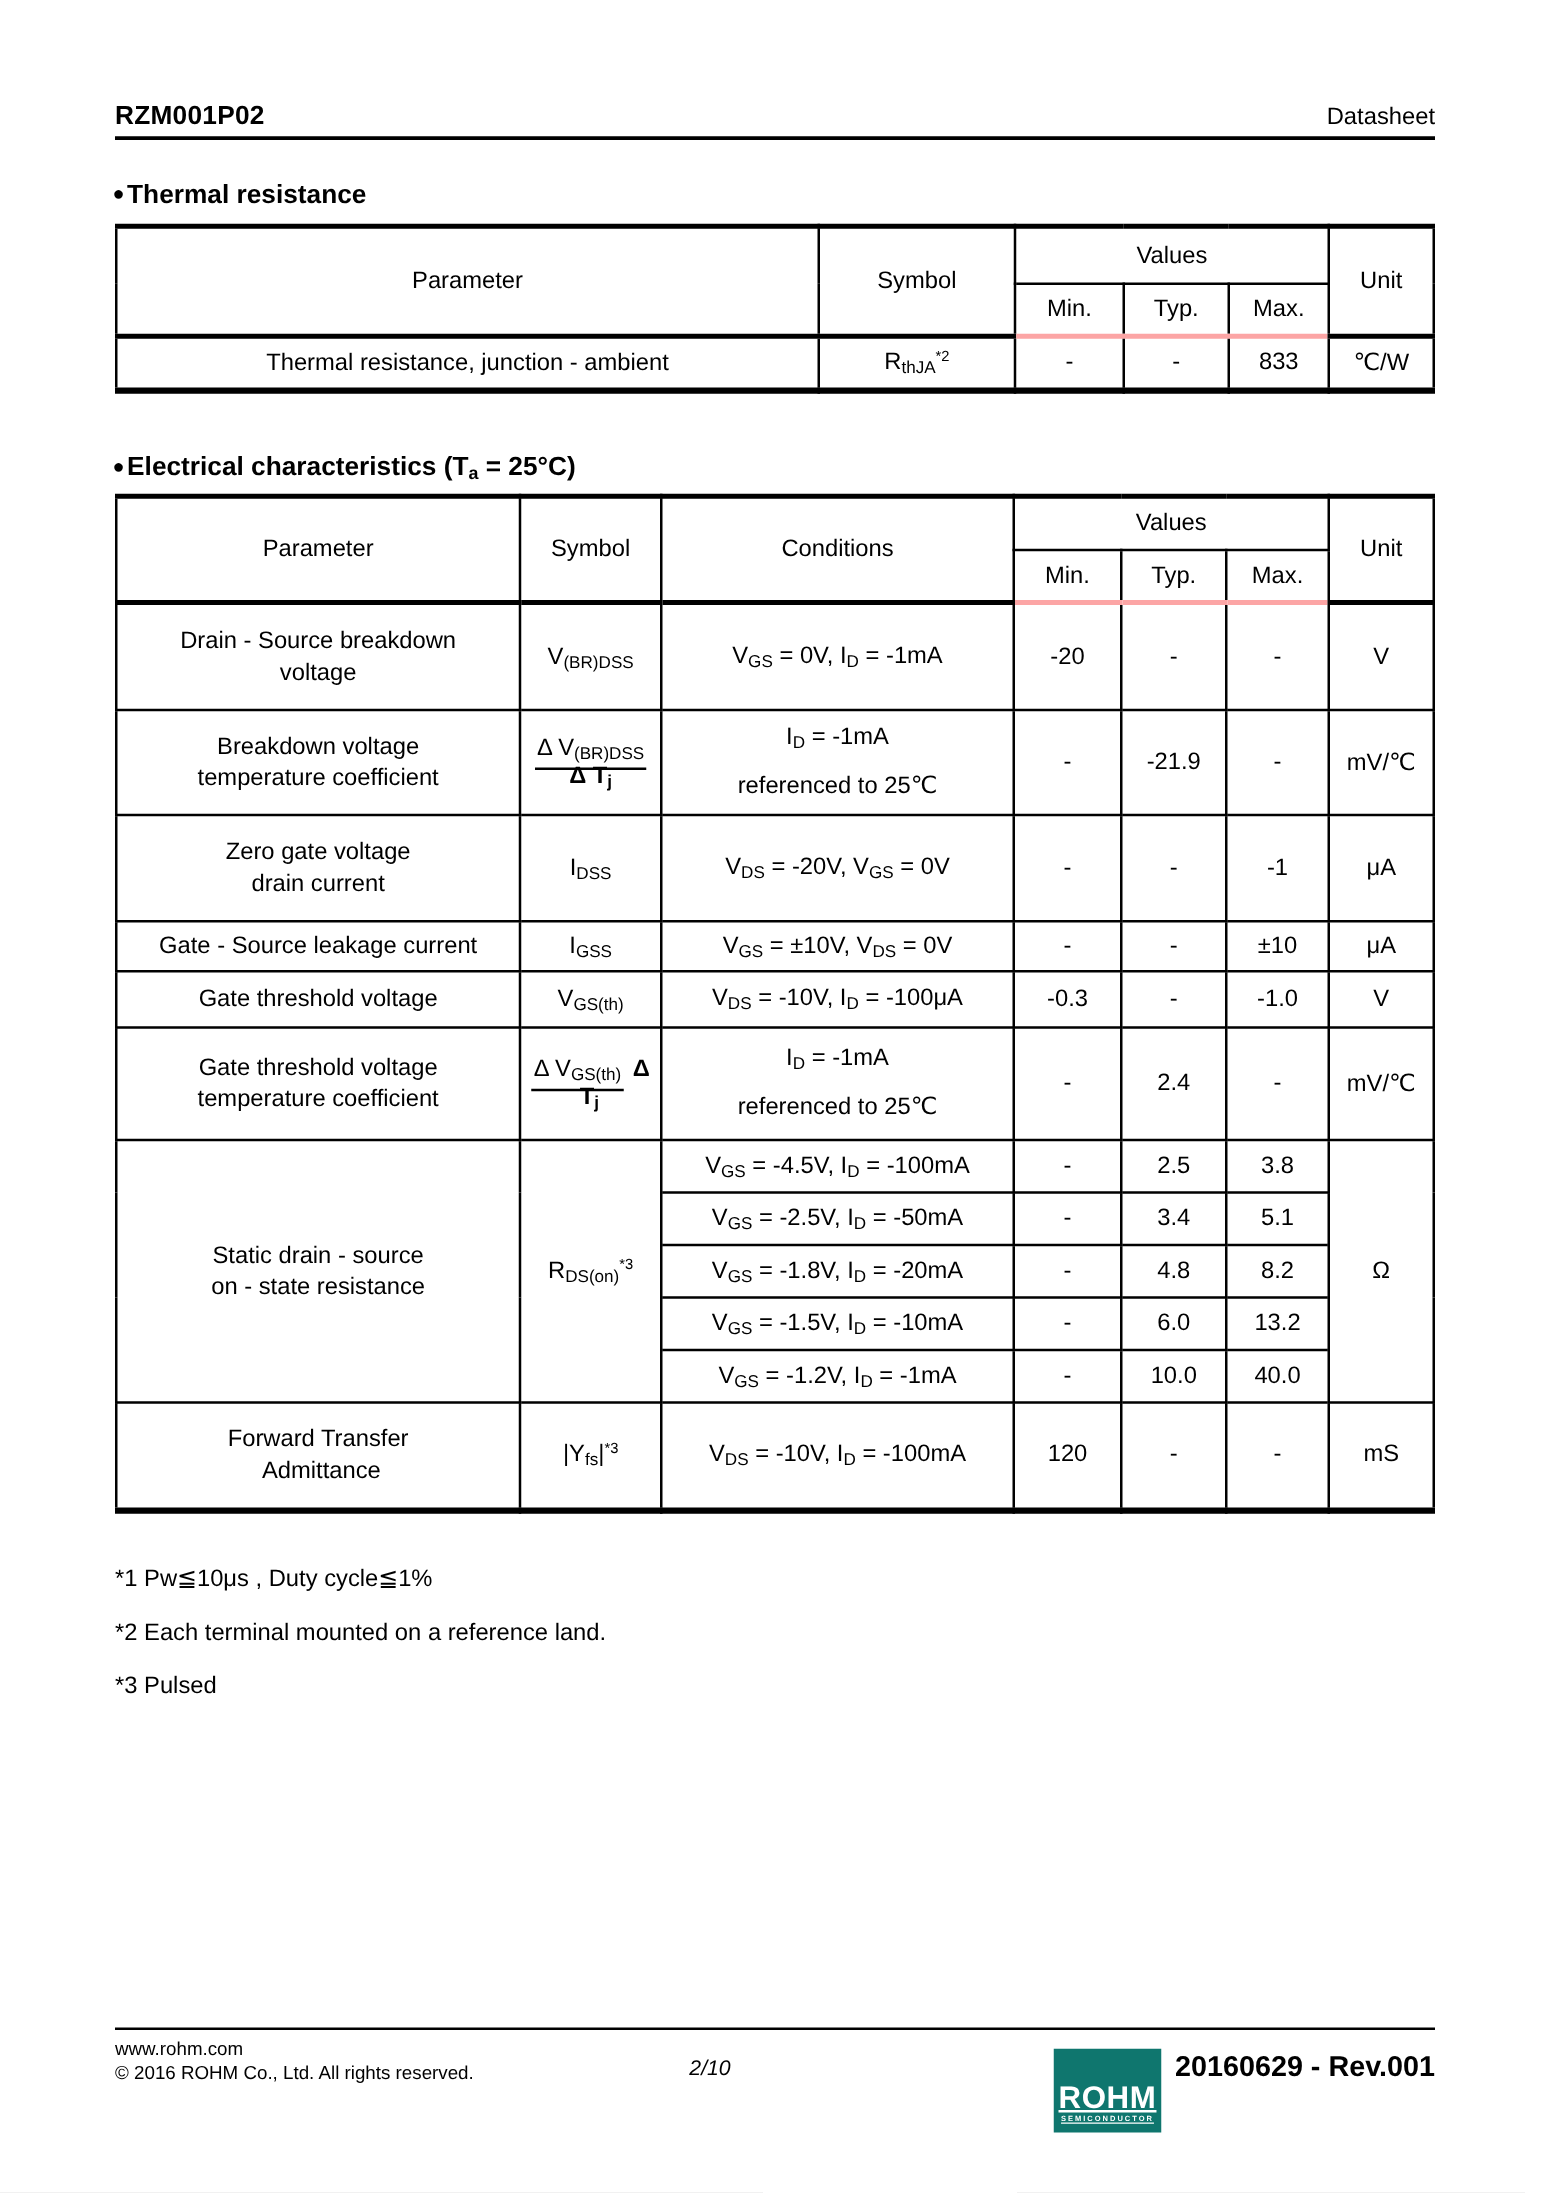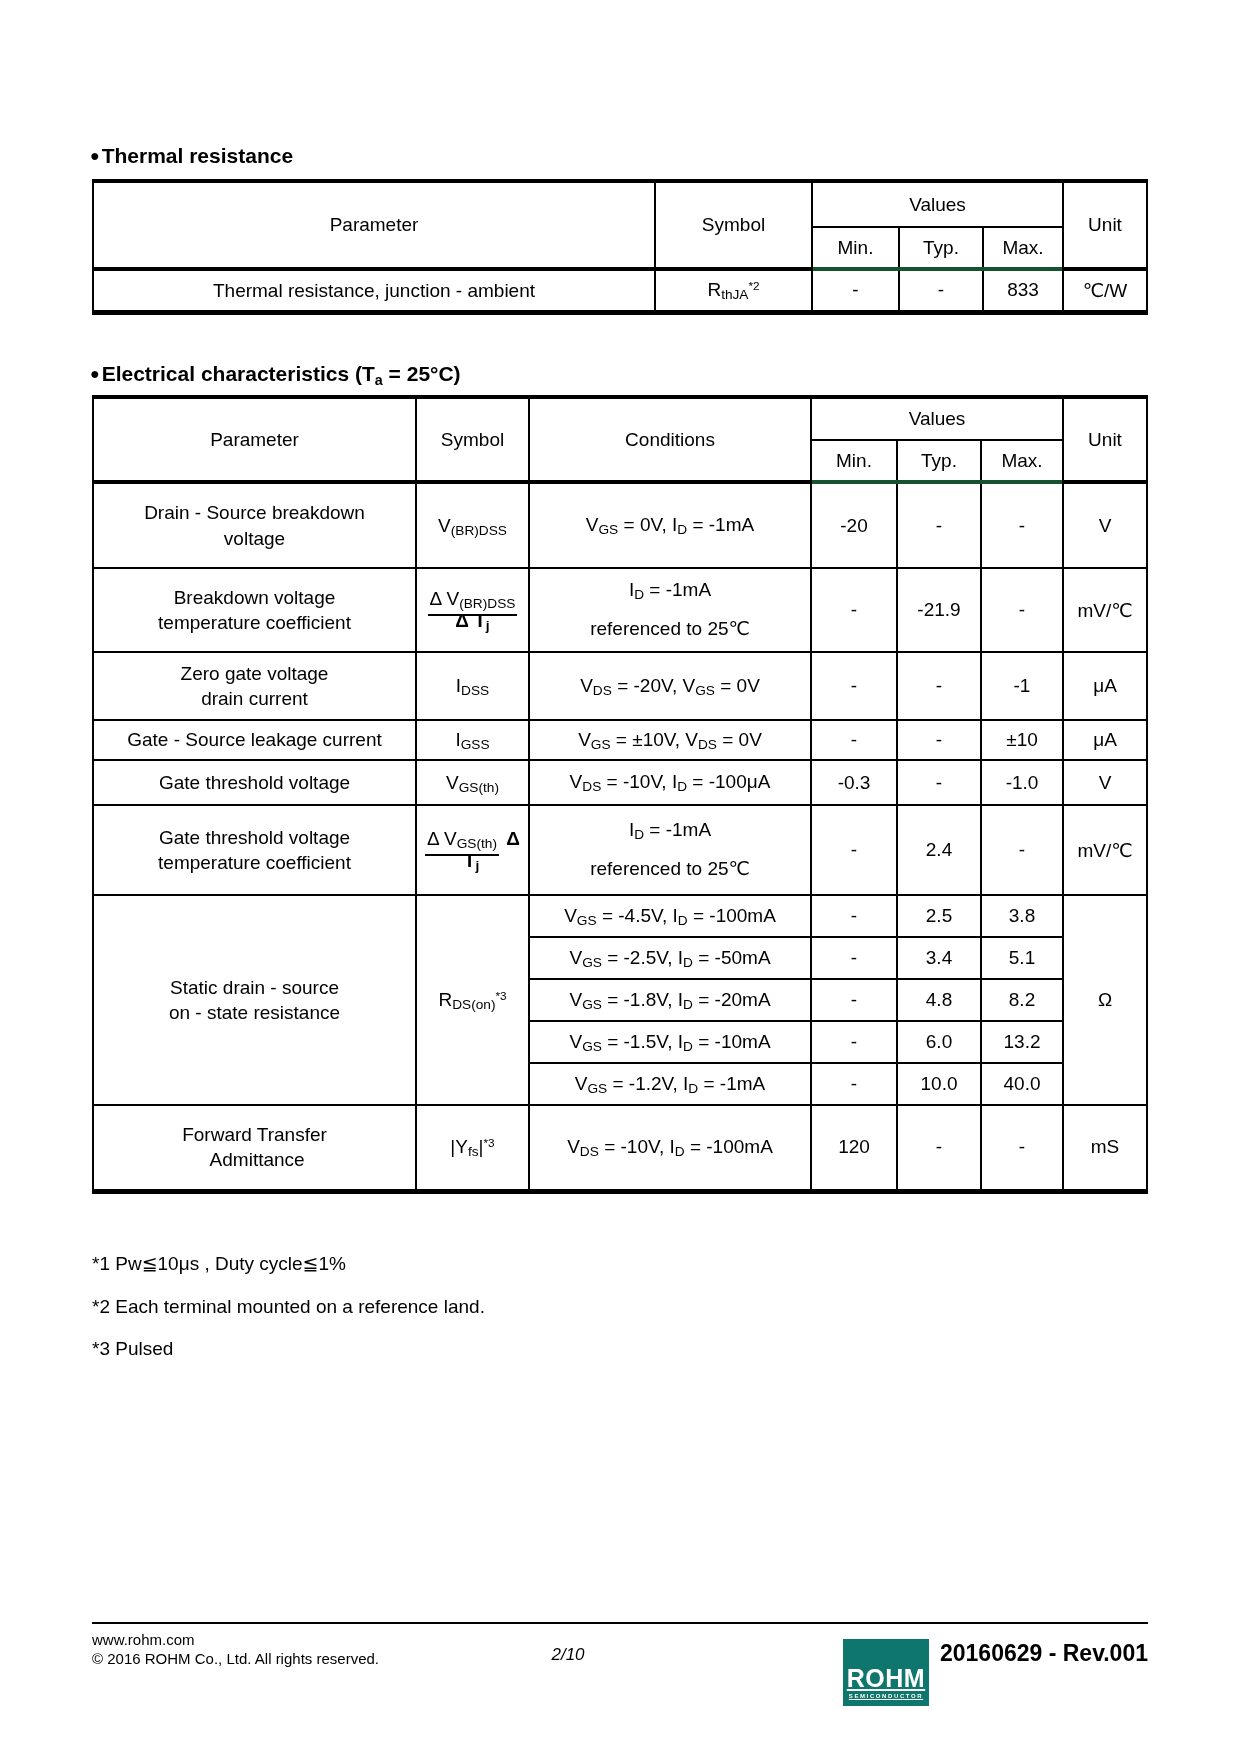--- a/index.html
+++ b/index.html
@@ -38,33 +38,33 @@
     border-bottom:5px solid #000;
     border-left:2px solid #000;
     border-right:2px solid #000;
   }
   table.spec td{
     border:2px solid #000;
     vertical-align:middle;text-align:center;
     padding:0;overflow:hidden;
   }
   table.spec tr.h1 td[rowspan]{border-bottom:4px solid #000;}
-  table.spec tr.h2 td{border-bottom:4px solid #14532d;margin-left:18px;}
+  table.spec tr.h2 td{border-bottom:4px solid #fca5a5;margin-left:18px;}
   td.c-param{text-align:left;padding-left:9px;line-height:1.32;white-space:pre-wrap;}
   td.c-cond{text-align:left;padding-left:11px;line-height:1.3;}
   td.lh2{line-height:2.05;}
   sub{font-size:.72em;vertical-align:-0.24em;line-height:0;}
   sup{font-size:.62em;vertical-align:.55em;line-height:0;}
   .frac{display:block;margin:0 6px;}
   .frac .num{border-bottom:2px solid #000;padding:2px 2px 5px 2px;}
   .frac .den{padding:4px 2px 2px 2px;font-weight:bold;}
   
   .rh-t1{height:46px;} .rh-t2{height:42px;} .rh-t3{height:43px;}
   .rh-h1{height:43px;} .rh-h2{height:42px;}
-  .rh86{height:86px;} .rh84{height:84px;} .rh72{height:68px;}
+  .rh86{height:86px;} .rh84{height:84px;} .rh72{height:85px;}
   .rh40{height:40px;} .rh45{height:45px;} .rh90{height:90px;}
   .rh42{height:42px;}
   
   .footnote{position:absolute;left:92px;font-size:19px;}
   
   .footer-rule{position:absolute;left:92px;top:1622px;width:1056px;border-top:2px solid #000;}
   .footer-url{position:absolute;left:92px;top:1631px;font-size:15px;}
   .footer-copy{position:absolute;left:92px;top:1650px;font-size:15px;}
   .footer-page{position:absolute;left:518px;top:1645px;width:100px;text-align:center;font-size:17px;font-style:italic;}
   .rohm-logo{
@@ -74,20 +74,24 @@
   }
   .rohm-logo .wordmark{font-weight:bold;font-size:25px;line-height:1;letter-spacing:.5px;}
   .rohm-logo .subtext{font-size:6px;font-weight:bold;letter-spacing:1.6px;margin-top:2px;white-space:nowrap;}
   .footer-rev{position:absolute;right:92px;top:1640px;font-size:23px;font-weight:bold;text-align:center;}
 </style>
 </head>
 <body>
 
 <div class="page">
 
+  <div class="doc-header">
+    <span class="part-number">RZM001P02</span>
+    <span class="doc-type">Datasheet</span>
+  </div>
 
   <div class="section-title" style="top:144px;">
     <span class="bullet">●</span>
     <span>Thermal resistance</span>
   </div>
 
   <table class="spec" style="top:179px;width:1054px;">
     <colgroup>
       <col style="width:562px">
         <col style="width:157px">

